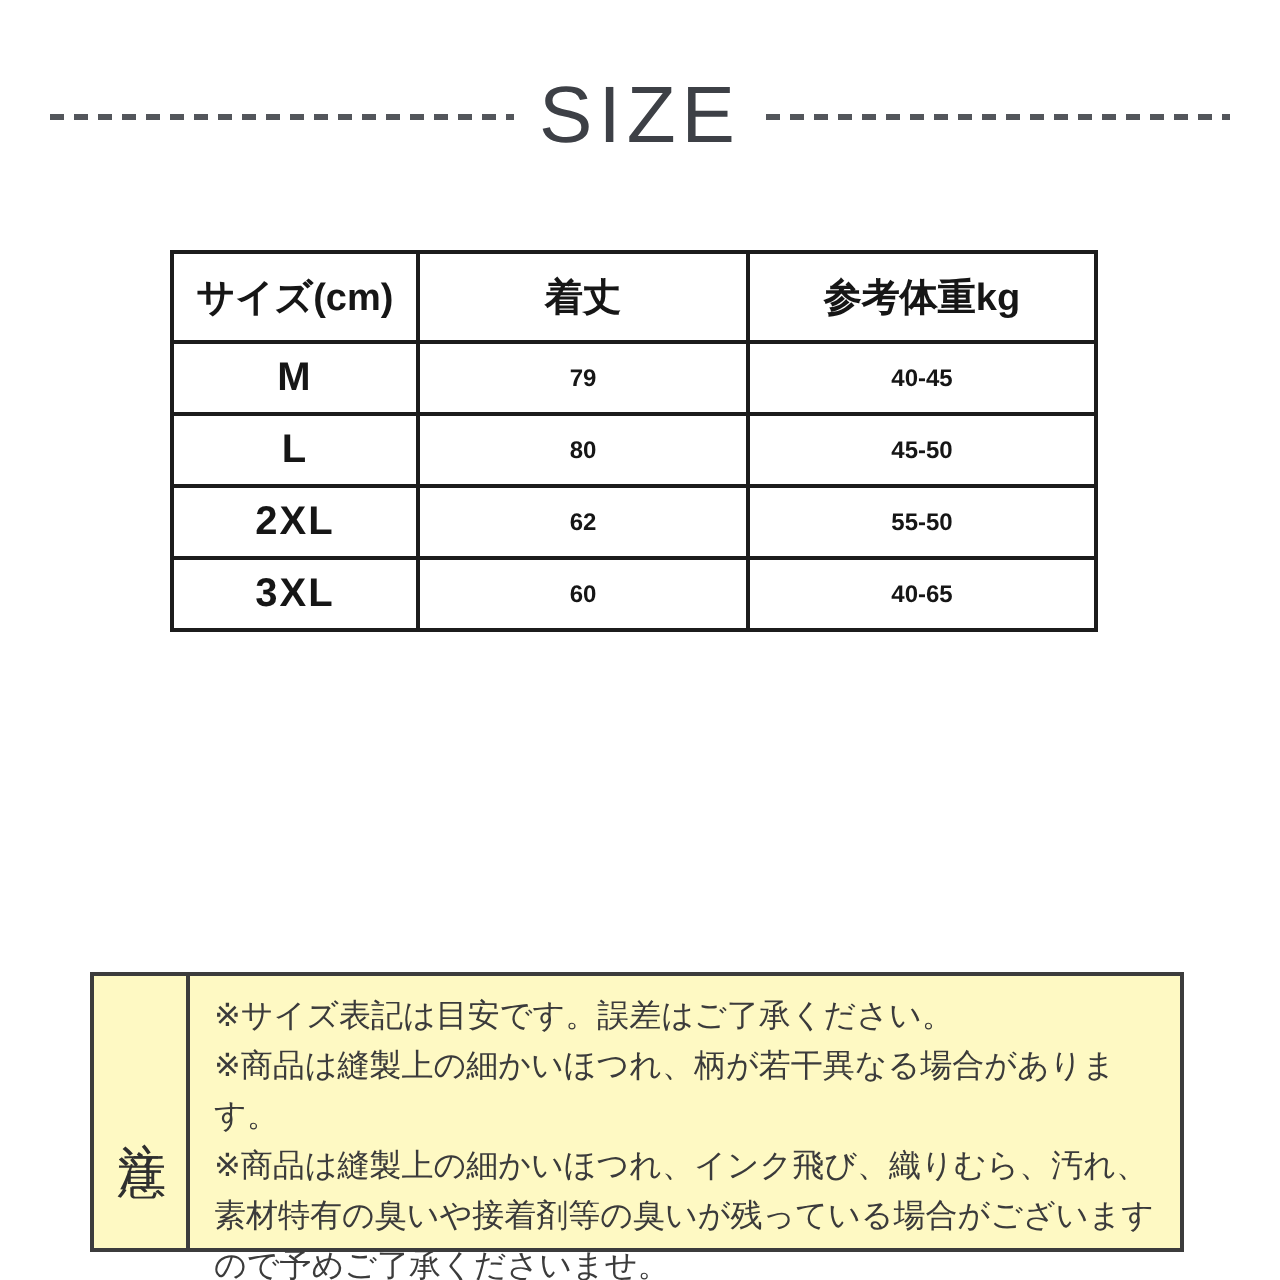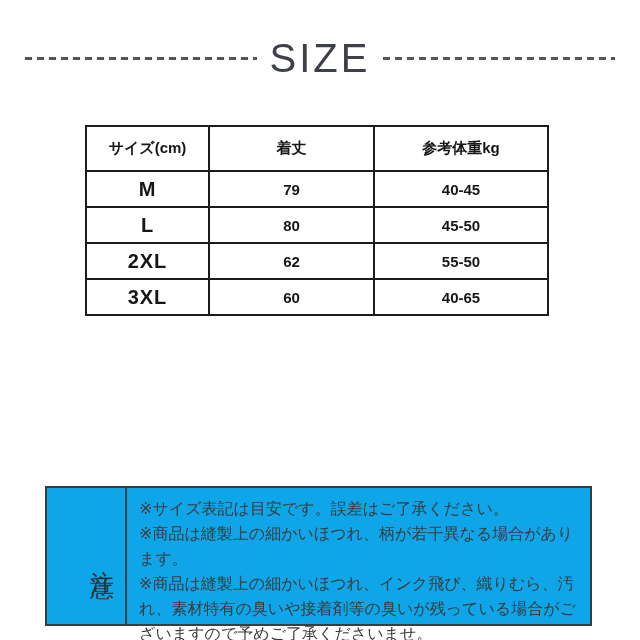--- a/index.html
+++ b/index.html
@@ -58,44 +58,43 @@
   table.size-table th,
   table.size-table td {
     border: 2px solid #1c1c1c;
     text-align: center;
     vertical-align: middle;
     color: #161616;
     padding: 0;
   }
   table.size-table th {
     height: 45px;
-    font-size: 15px;
+    font-size: 19px;
     font-weight: 700;
   }
   table.size-table td {
     height: 36px;
-    font-size: 15px;
+    font-size: 12px;
     font-weight: 700;
   }
   table.size-table td.cell-size {
     font-size: 20px;
     letter-spacing: 1px;
   }
 
   
   .notice-box {
     position: absolute;
     left: 45px;
     top: 450px;
     width: 547px;
     height: 140px;
     border: 2px solid #3c3c3c;
     display: flex;
-    background: #0ea5e9;
-    padding-left: 32px;
+    background: #fef9c3;
   }
   .notice-label {
     width: 48px;
     border-right: 2px solid #3c3c3c;
     display: flex;
     align-items: center;
     justify-content: center;
     writing-mode: vertical-rl;
     text-orientation: upright;
     font-size: 24px;

